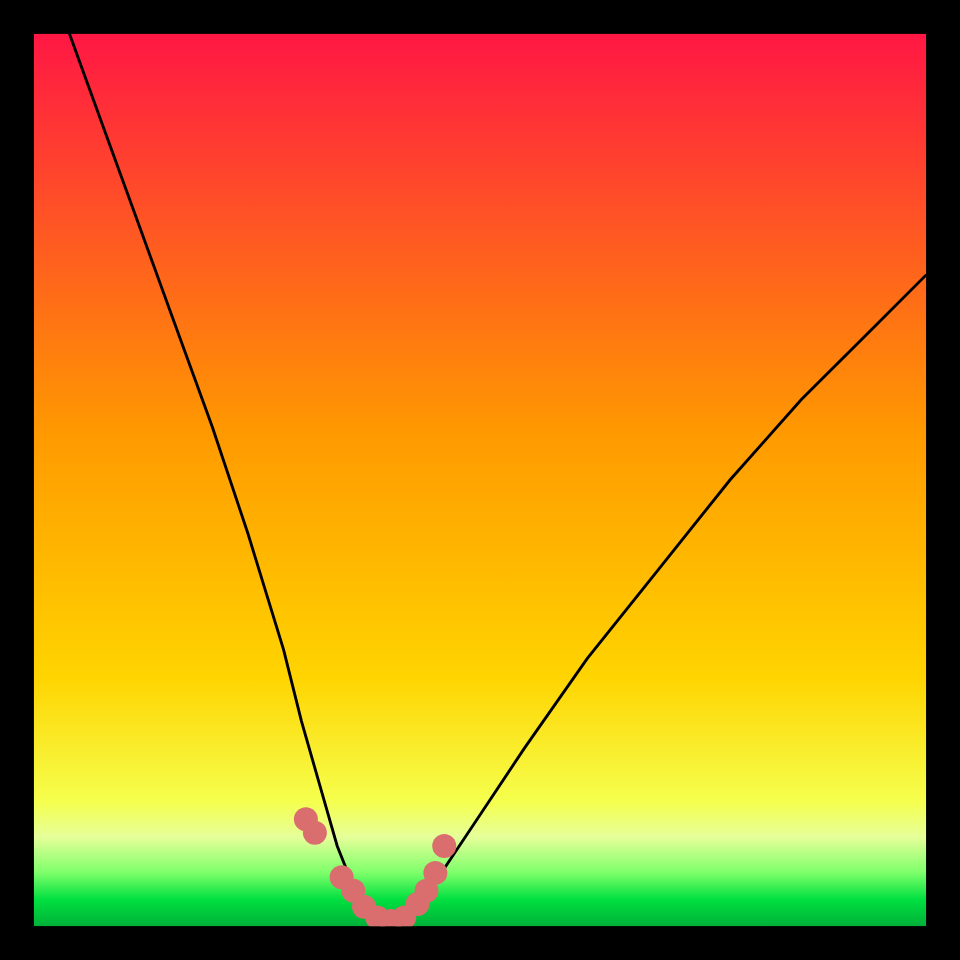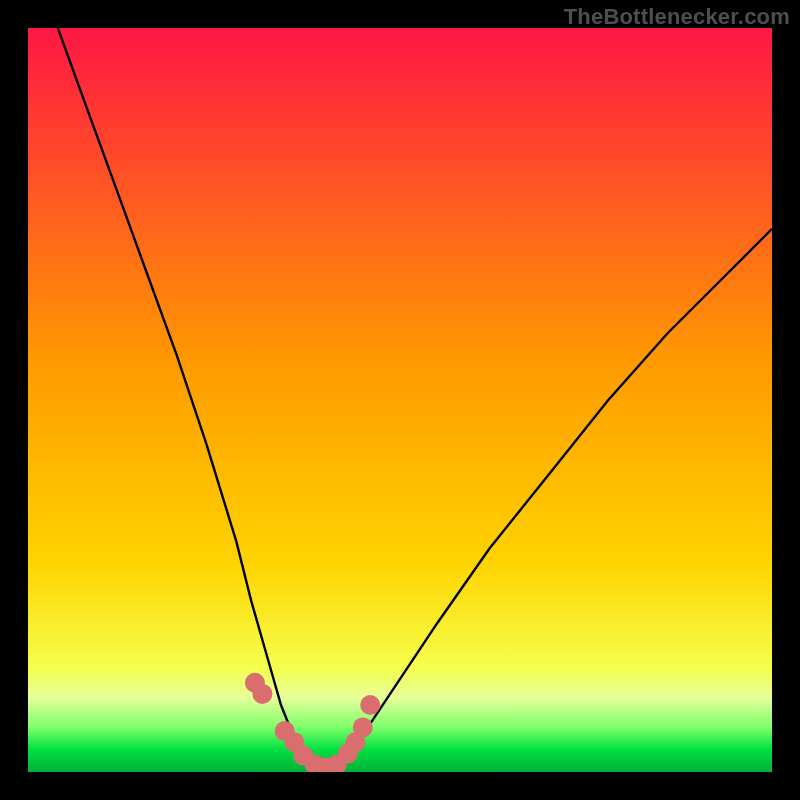--- a/index.html
+++ b/index.html
@@ -34,21 +34,20 @@
     color: #4e4e4e;
     font-size: 22px;
     font-weight: 600;
     letter-spacing: 0.2px;
   }
 </style>
 </head>
 <body>
 
 <div class="frame">
-  <div class="watermark">TheBottlenecker.com</div>
   <div class="plot">
     <svg width="744" height="744" viewBox="0 0 744 744" preserveAspectRatio="none">
       <defs>
         <linearGradient id="bgGrad" x1="0" y1="0" x2="0" y2="1">
           <stop id="g0" offset="0%" stop-color="#ff1744"></stop>
           <stop id="g1" offset="45%" stop-color="#ff9a00"></stop>
           <stop id="g2" offset="72%" stop-color="#ffd400"></stop>
           <stop id="g3" offset="86%" stop-color="#f5ff4d"></stop>
           <stop id="g4" offset="90%" stop-color="#e6ff9a"></stop>
           <stop id="g5" offset="94%" stop-color="#7dff6a"></stop>

